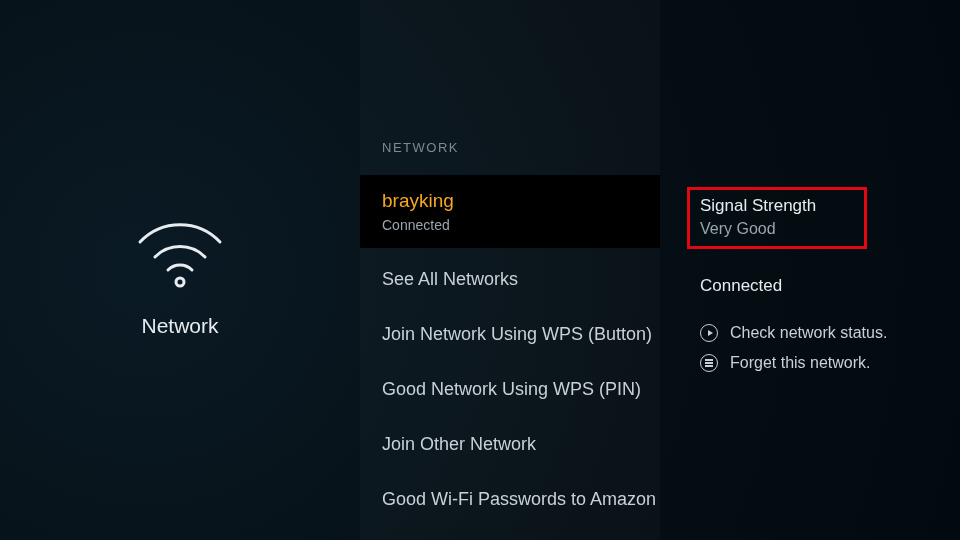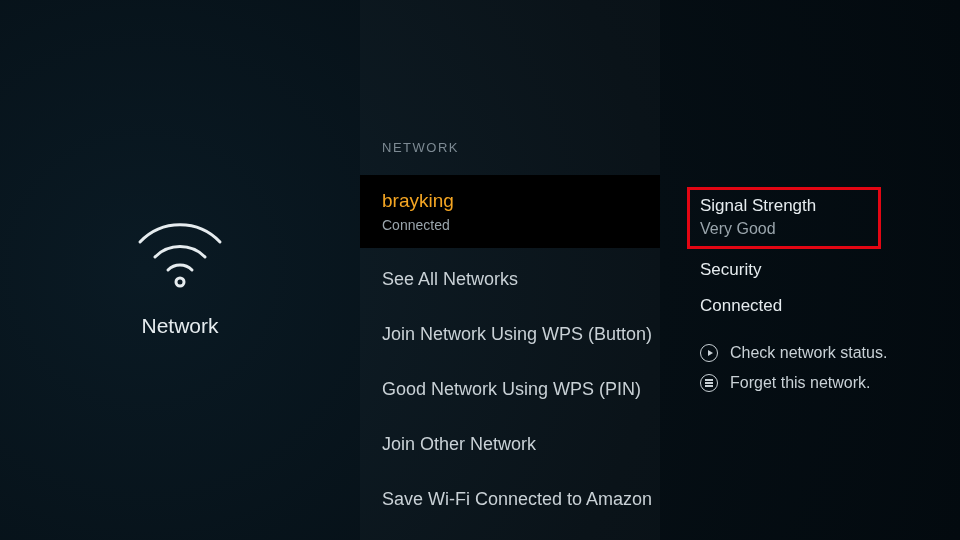--- a/index.html
+++ b/index.html
@@ -73,21 +73,21 @@
     display: flex;
     flex-direction: column;
   }
   .info-block { margin-bottom: 14px; }
   .info-label { font-size: 17px; color: #e6ecef; font-weight: 500; }
   .info-value { font-size: 16px; color: #9aa5ac; margin-top: 4px; }
   .highlight-box {
     border: 3px solid #e30613;
     padding: 6px 10px 8px 10px;
     margin: -9px -13px 11px -13px;
-    width: 194px;
+    width: 180px;
   }
   .status-line { font-size: 17px; color: #e6ecef; font-weight: 500; margin-bottom: 28px; margin-top: 2px;}
   .action-row {
     display: flex;
     align-items: flex-end;
     gap: 12px;
     font-size: 16px;
     color: #c9d1d6;
     margin-bottom: 12px;
   }
@@ -133,33 +133,32 @@
   <div class="net-item selected">
     <span class="primary">brayking</span>
     <span class="sub">Connected</span>
   </div>
 
   <div class="spacer-sm"></div>
   <div class="net-option">See All Networks</div>
   <div class="net-option">Join Network Using WPS (Button)</div>
   <div class="net-option">Good Network Using WPS (PIN)</div>
   <div class="net-option">Join Other Network</div>
-  <div class="net-option">Save Wi-Fi Connected to Amazon</div>
+  <div class="net-option">Good Wi-Fi Passwords to Amazon</div>
 </div>
 
 <div class="right">
   <div class="highlight-box">
     <div class="info-block" style="margin-bottom:0;">
       <div class="info-label">Signal Strength</div>
       <div class="info-value">Very Good</div>
     </div>
   </div>
 
   <div class="info-block">
-    <div class="info-label">Security</div>
   </div>
 
   <div class="status-line">Connected</div>
 
   <div class="action-row">
     <span class="circ-icon play"></span>
     <span>Check network status.</span>
   </div>
   <div class="action-row">
     <span class="circ-icon menu">

